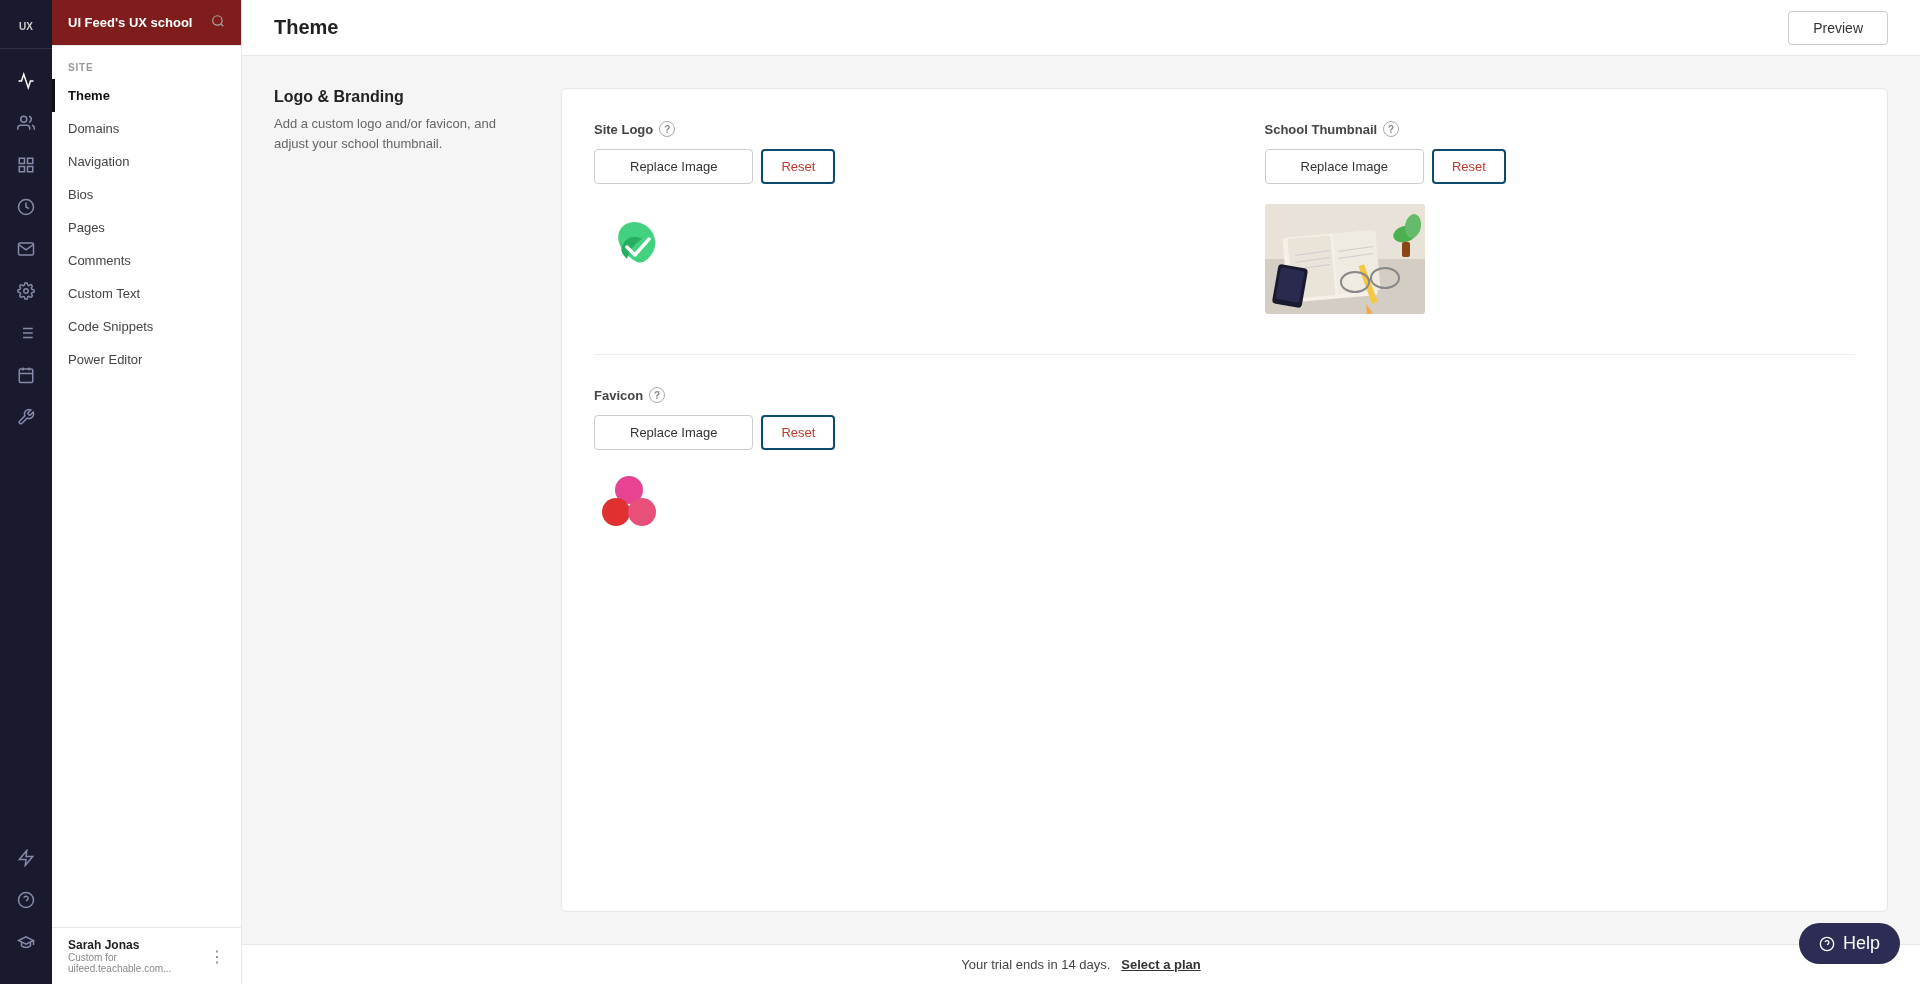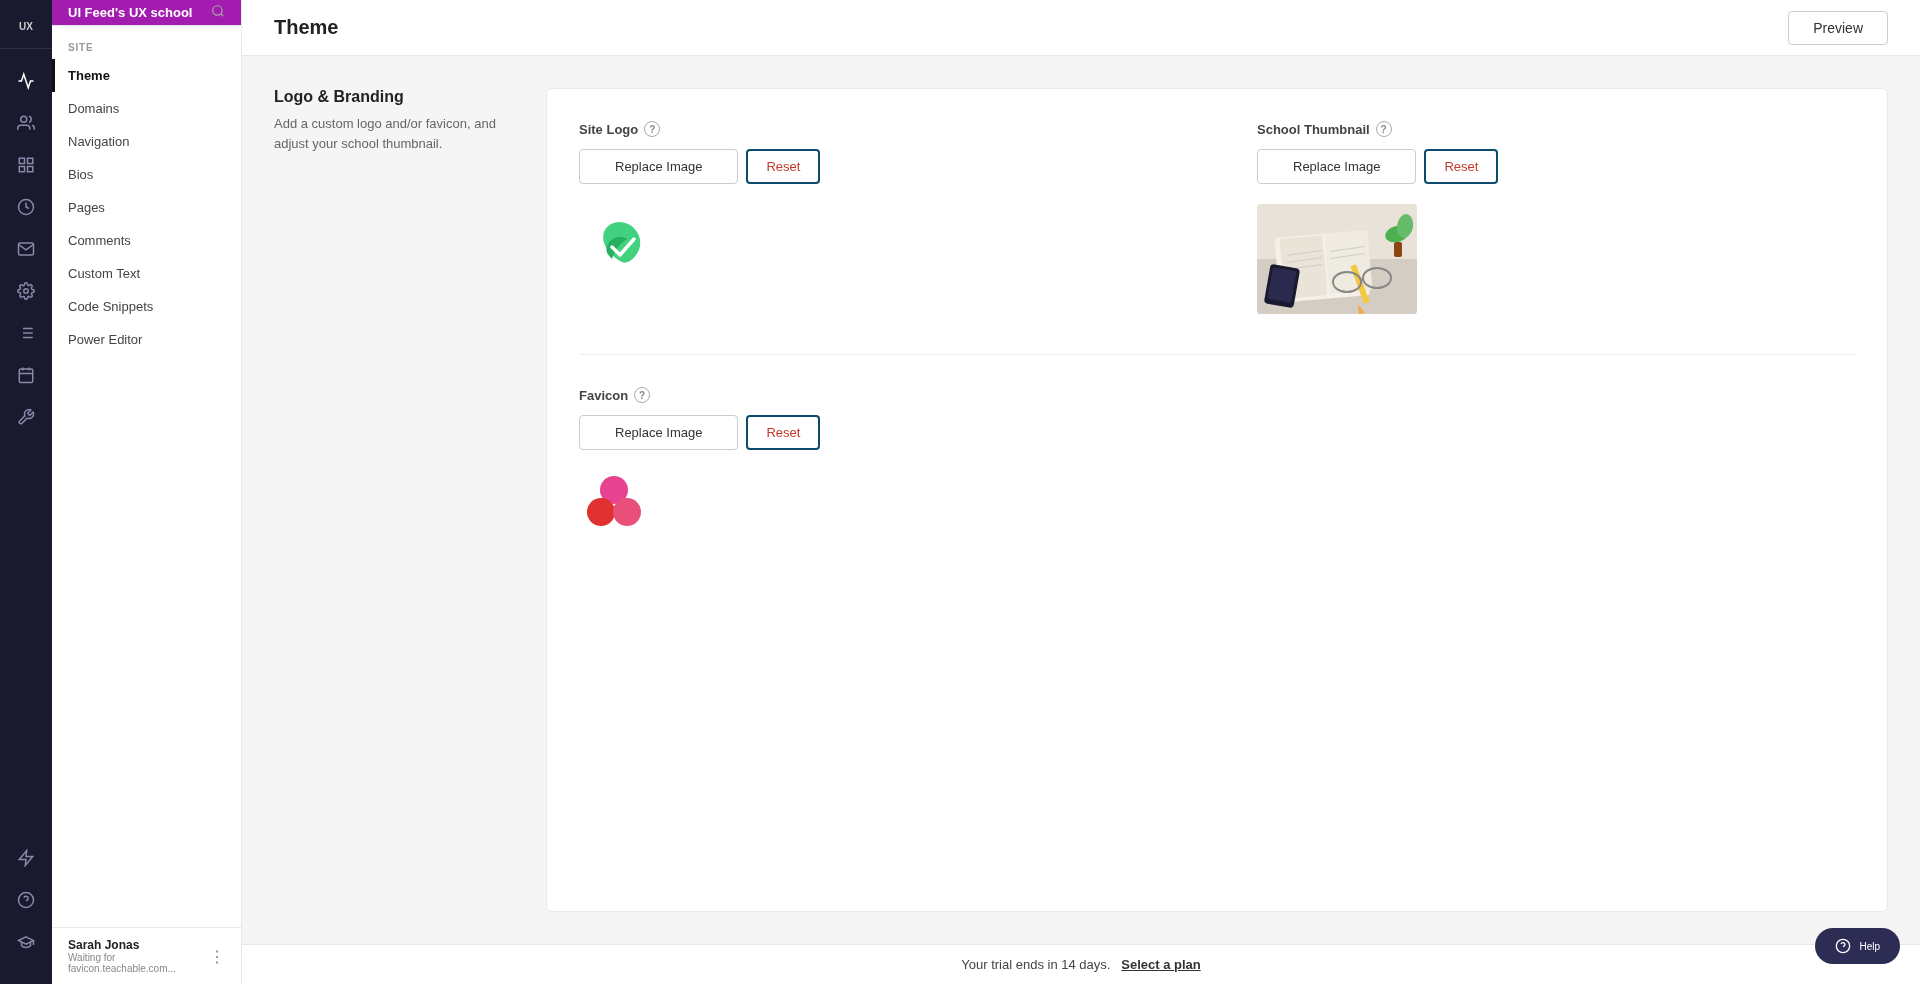--- a/index.html
+++ b/index.html
@@ -46,26 +46,26 @@
     
     .nav-sidebar {
       width: 190px;
       background: #fff;
       border-right: 1px solid #e8e8e8;
       display: flex;
       flex-direction: column;
       flex-shrink: 0;
     }
     .nav-header {
-      padding: 4px 16px;
+      padding: 14px 16px;
       display: flex;
       align-items: center;
       justify-content: space-between;
       border-bottom: 1px solid #e8e8e8;
-      background: #a21caf;
+      background: #7f1d1d;
     }
     .nav-title {
       color: #fff;
       font-size: 13px;
       font-weight: 600;
     }
     .search-icon-btn {
       color: #aaa;
       cursor: pointer;
       font-size: 14px;
@@ -137,21 +137,21 @@
       font-weight: 500;
       cursor: pointer;
       color: #333;
     }
 
     .content-scroll {
       flex: 1;
       overflow-y: auto;
       padding: 32px;
       display: flex;
-      gap: 12px;
+      gap: 27px;
     }
 
     
     .left-panel {
       width: 260px;
       flex-shrink: 0;
     }
     .panel-heading {
       font-size: 16px;
       font-weight: 700;
@@ -285,21 +285,21 @@
       position: fixed;
       bottom: 20px;
       right: 20px;
       background: #2c2c54;
       color: #fff;
       border-radius: 24px;
       padding: 10px 20px;
       display: flex;
       align-items: center;
       gap: 8px;
-      font-size: 10px;
+      font-size: 18px;
       font-weight: 500;
       cursor: pointer;
       z-index: 100;
     }
 
     
     .favicon-circles {
       width: 70px;
       height: 70px;
       position: relative;
@@ -437,21 +437,21 @@
     <span>Code Snippets</span>
   </div>
   <div class="nav-item">
     <span>Power Editor</span>
   </div>
 
   <div class="nav-bottom">
     <div class="nav-user">
       <div class="nav-user-info">
         <div class="nav-user-name">Sarah Jonas</div>
-        <div class="nav-user-sub">Waiting for favicon.teachable.com...</div>
+        <div class="nav-user-sub">Custom for uifeed.teachable.com...</div>
       </div>
       <div class="nav-user-dots">⋮</div>
     </div>
   </div>
 </div>
 
 <div class="main-area">
 
   <div class="top-bar">
     <span class="page-title-text">Theme</span>

